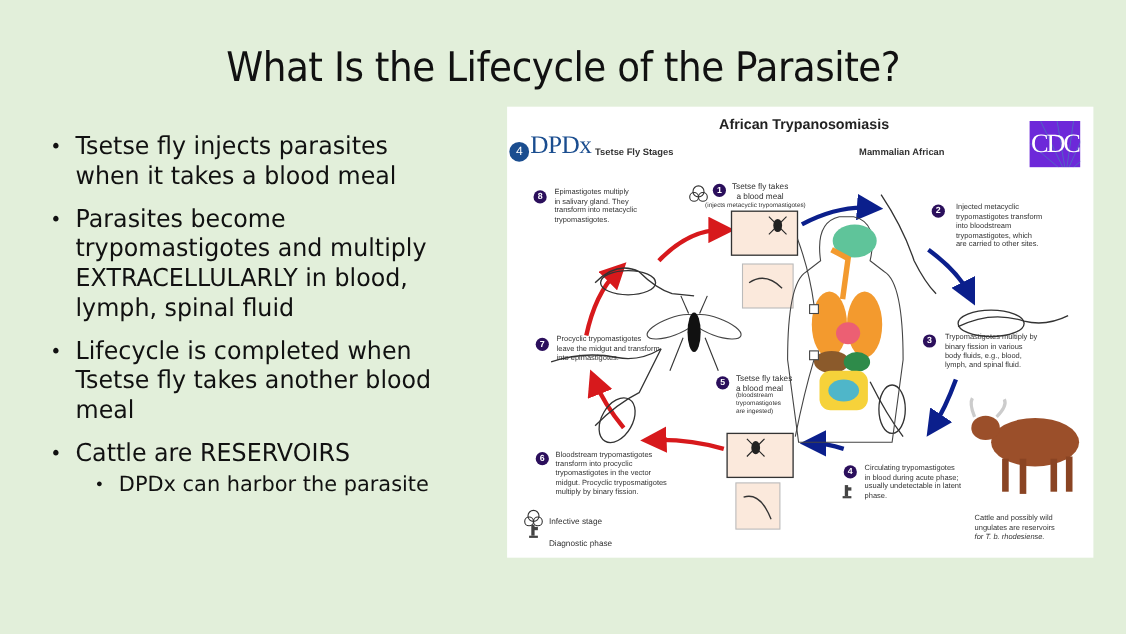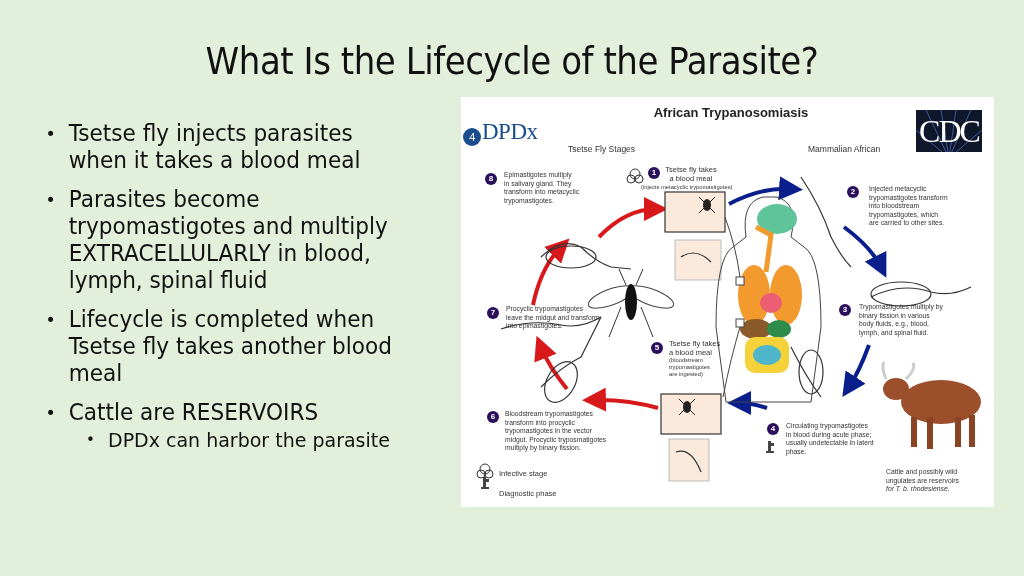--- a/index.html
+++ b/index.html
@@ -9,24 +9,24 @@
   .bullet { position:relative; padding-left:34px; font-size:22.5px; line-height:27px; margin-bottom:12px; transform:scaleX(0.96); transform-origin:left; }
   .bullet .dot { position:absolute; left:10px; top:0; font-size:18px; }
   .sub { position:relative; padding-left:72px; font-size:19px; line-height:24px; margin-top:-4px; }
   .sub .dot { position:absolute; left:50px; top:0; font-size:15px; }
 
   .diagram { position:absolute; left:461px; top:97px; width:533px; height:410px; background:#fff; }
   .dpdx { position:absolute; left:2px; top:10px; font-family:"Liberation Serif", serif; font-size:23px; color:#1a4d8f; letter-spacing:-0.5px;margin-top:12px; }
   .dpdx .circ { display:inline-block; width:18px; height:18px; border-radius:50%; background:#1a4d8f; vertical-align:-2px; margin-right:1px; color:#fff; font-size:11px; text-align:center; line-height:18px; font-family:"Liberation Sans", sans-serif; }
   .dtitle { position:absolute; left:130px; width:280px; top:8px; text-align:center; font-size:13px; font-weight:bold; color:#222; }
   .dsub { position:absolute; left:110px; width:320px; top:25px; text-align:center; font-size:7.5px; font-style:italic; color:#333; }
-  .cdc { position:absolute; right:12px; top:13px; width:66px; height:42px; background:#0f172a; color:#fff; font-family:"Liberation Serif", serif; font-size:32px; text-align:center; line-height:42px; letter-spacing:-2px; overflow:hidden; }
+  .cdc { position:absolute; right:12px; top:13px; width:46px; height:42px; background:#6d28d9; color:#fff; font-family:"Liberation Serif", serif; font-size:24px; text-align:center; line-height:42px; letter-spacing:-2px; overflow:hidden; }
   .cdc svg { position:absolute; left:0; top:0; }
   .cdc span { position:relative; }
-  .hdr { position:absolute; top:47px; font-size:8.5px; font-weight:normal; color:#333;margin-left:27px; }
+  .hdr { position:absolute; top:36px; font-size:8.5px; font-weight:bold; color:#333; }
   .step { position:absolute; font-size:6.8px; line-height:8.6px; color:#333; }
   .num { position:absolute; width:12px; height:12px; border-radius:50%; background:#2b0f5c; color:#fff; font-size:8px; font-weight:bold; text-align:center; line-height:12px; }
   .legend { position:absolute; font-size:7.5px; color:#333; }
   svg.art { position:absolute; left:0; top:0; }
 </style>
 </head>
 <body>
 
 <div class="slide-title">What Is the Lifecycle of the Parasite?</div>
 

